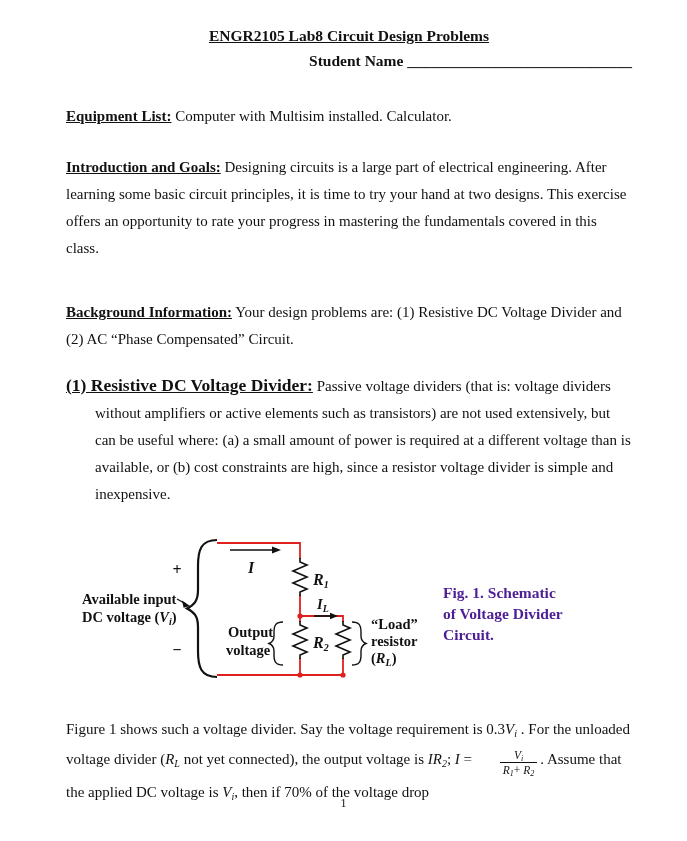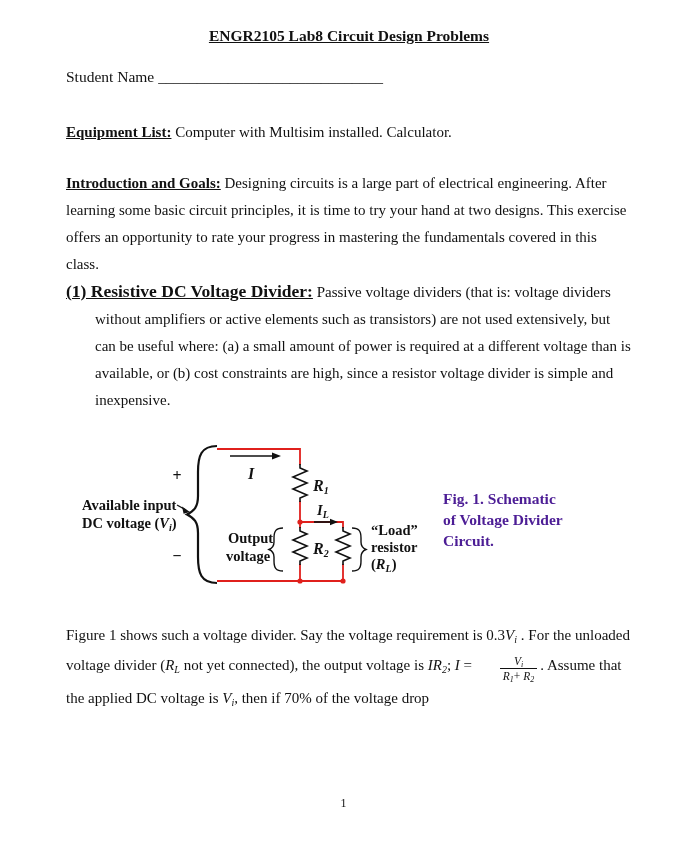--- a/index.html
+++ b/index.html
@@ -3,27 +3,27 @@
 <meta charset="utf-8">
 <style>
   * { margin:0; padding:0; box-sizing:border-box; }
   html,body { width:687px; height:841px; background:#ffffff; overflow:hidden; }
   body { font-family:"Liberation Serif","DejaVu Serif",serif; color:#111111; }
   .page { position:relative; width:687px; height:841px; background:#ffffff; }
   .content { padding:26px 55px 0 66px; }
 
   .title { text-align:center; font-weight:bold; font-size:15.5px; line-height:20px; }
   .title .u { text-decoration:underline; }
-  .student { text-align:left; font-weight:normal; font-size:15.5px; margin-top:22px; }
+  .student { text-align:right; font-weight:bold; font-size:15.5px; margin-top:6px; }
 
   .para { font-size:15px; line-height:27px; }
   .p-intro { margin-top:24px; }
   .p-equip { margin-top:33px; }
   .p-bg    { margin-top:37px; }
-  .p-sec1  { padding-left:29px; text-indent:-29px; }
+  .p-sec1  { margin-top:19px; padding-left:29px; text-indent:-29px; }
   .p-close { margin-top:14px; line-height:30px; }
 
   .hu { font-weight:bold; text-decoration:underline; }
   .sec1h { font-size:17.5px; }
   .m { font-style:italic; }
   sub { font-size:10px; vertical-align:-3px; line-height:0; font-style:italic; }
 
   .frac { display:inline-block; vertical-align:-10px; text-align:center;
           font-size:11.5px; line-height:1.25; margin-right:3px;margin-left:24px; }
   .frac .num { display:block; border-bottom:1px solid #111; padding:0 3px; }
@@ -62,20 +62,21 @@
     </div>
     <div class="student">
       <span>Student Name</span>
       <span>_____________________________</span>
     </div>
 
     <p class="para p-equip"><span class="hu">Equipment List:</span><span> Computer with Multisim installed. Calculator.</span></p>
 
     <p class="para p-intro"><span class="hu">Introduction and Goals:</span><span> Designing circuits is a large part of electrical engineering. After learning some basic circuit principles, it is time to try your hand at two designs. This exercise offers an opportunity to rate your progress in mastering the fundamentals covered in this class.</span></p>
 
+    <p class="para p-bg"><span class="hu">Background Information:</span><span>  Your design problems are: (1) Resistive DC Voltage Divider and (2) AC “Phase Compensated” Circuit.</span></p>
 
     <p class="para p-sec1"><span class="hu sec1h">(1) Resistive DC Voltage Divider:</span><span> Passive voltage dividers (that is: voltage dividers without amplifiers or active elements such as transistors) are not used extensively, but can be useful where: (a) a small amount of power is required at a different voltage than is available, or (b) cost constraints are high, since a resistor voltage divider is simple and inexpensive.</span></p>
 
     <div class="figure">
       <svg class="circuit" width="420" height="172" viewBox="0 0 420 172">
 
         <path class="brace" d="M137,12 C121,12 118,22 118,38 L118,62 C118,73 114,77 107,80.5 C114,84 118,88 118,99 L118,123 C118,139 121,149 137,149"></path>
         <text x="97" y="47" text-anchor="middle" class="big">+</text>
         <text x="97" y="127" text-anchor="middle" class="big">−</text>
 

